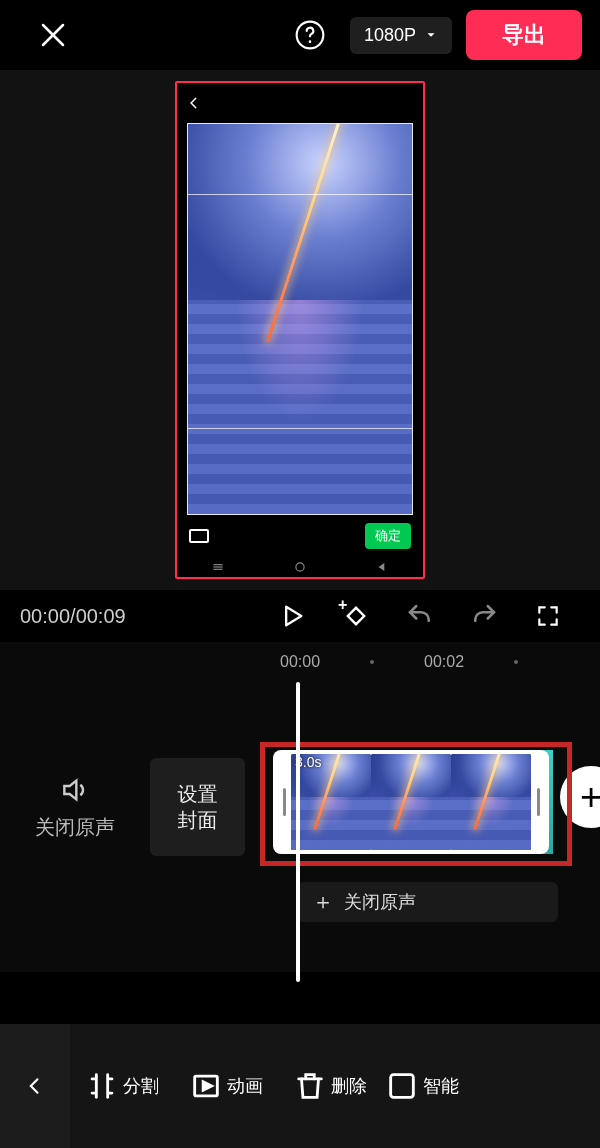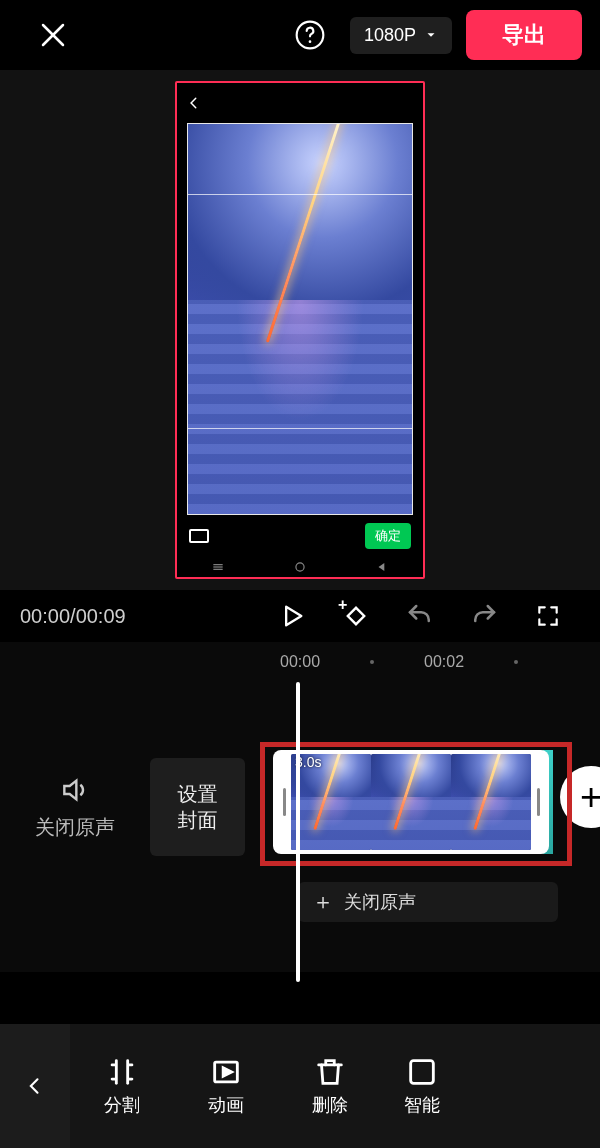--- a/index.html
+++ b/index.html
@@ -68,21 +68,21 @@
   .thumb .sky{inset:0;}
   .clip-dur{position:absolute;left:40px;top:10px;font-size:14px;color:#fff;z-index:22;text-shadow:0 0 3px #000;}
   .next-strip{position:absolute;left:286px;top:6px;width:12px;height:104px;background:linear-gradient(#3dd0c8,#2aa7a0);border-radius:3px 0 0 3px;z-index:18;}
   .add-clip{position:absolute;left:305px;top:22px;width:62px;height:62px;background:#fff;border-radius:31px;display:flex;align-items:center;justify-content:center;font-size:38px;color:#000;z-index:10;}
   .audio-row{position:absolute;left:298px;top:200px;height:40px;width:260px;background:#1a1a1a;border-radius:6px;display:flex;align-items:center;padding:0 14px;gap:10px;font-size:18px;color:#ddd;}
 
   
   .bottom{position:absolute;left:0;right:0;bottom:0;height:124px;background:#151515;display:flex;align-items:center;}
   .back-col{width:70px;height:100%;display:flex;align-items:center;justify-content:center;background:#1c1c1c;}
   .tools{flex:1;height:100%;display:flex;align-items:center;}
-  .tool{flex:none;width:104px;height:100%;display:flex;flex-direction:column;align-items:center;justify-content:center;gap:4px;}
+  .tool{flex:none;width:104px;height:100%;display:flex;flex-direction:row;align-items:center;justify-content:center;gap:4px;}
   .tool span{font-size:18px;}
   .tool.disabled{opacity:0.35;}
   .tool svg,.tool .glyph{width:34px;height:34px;}
   .tool.cut{width:80px;}
 </style>
 </head>
 <body>
 
 <div class="topbar">
   <div class="close-icn">

